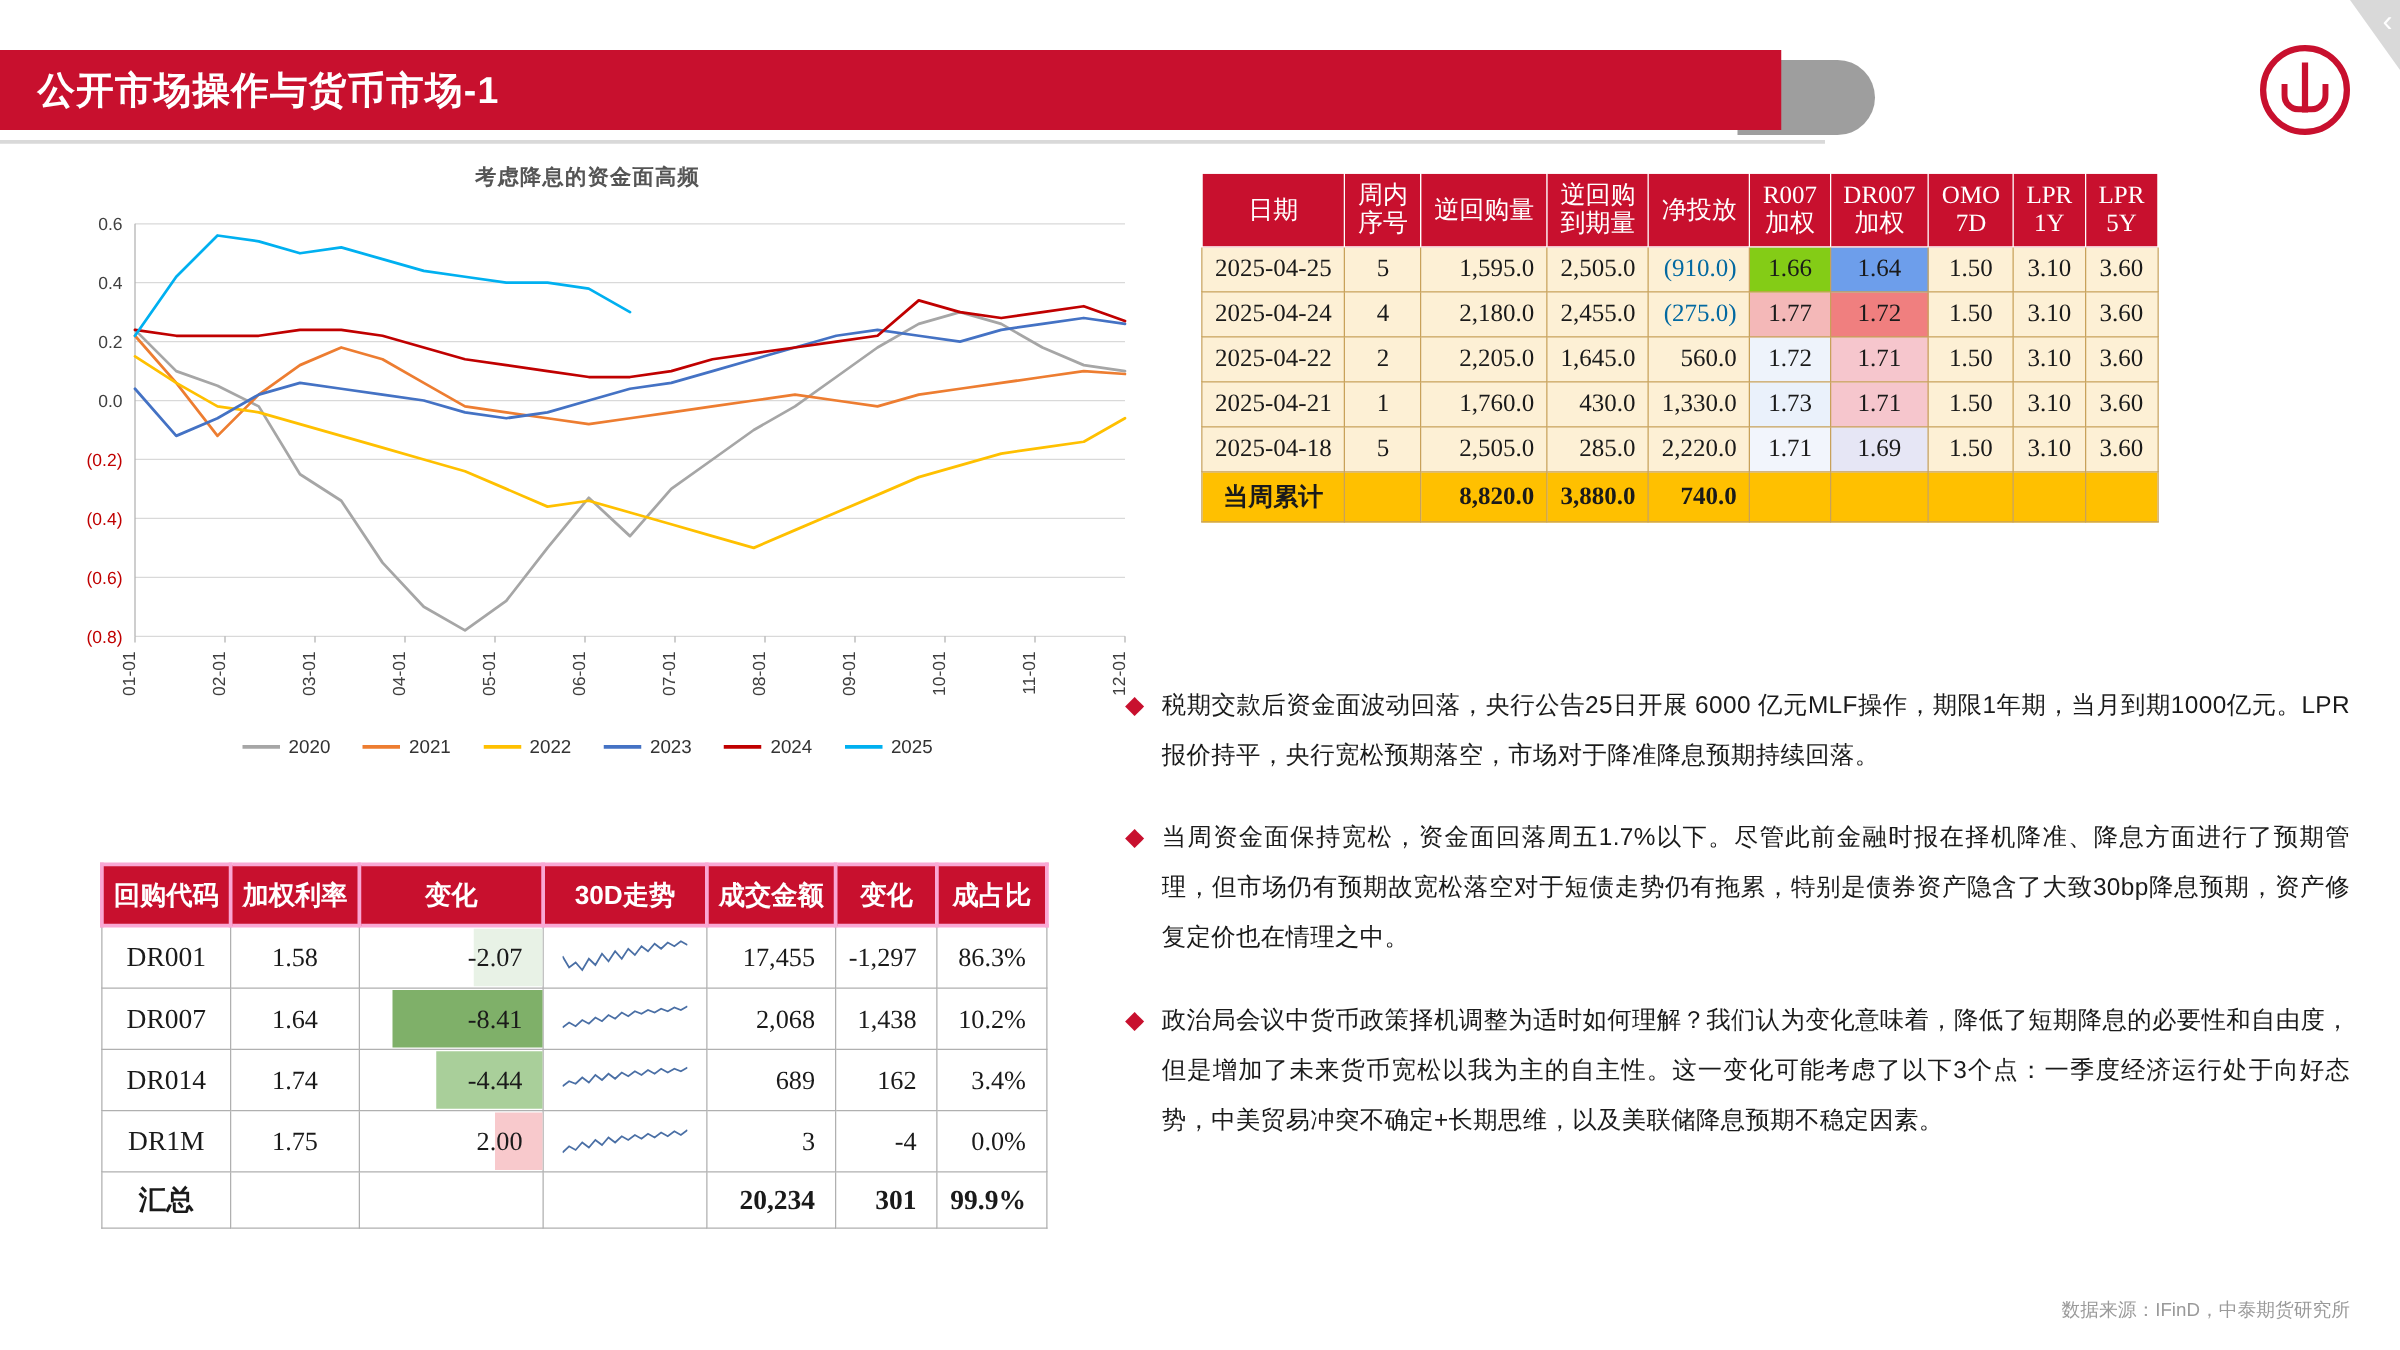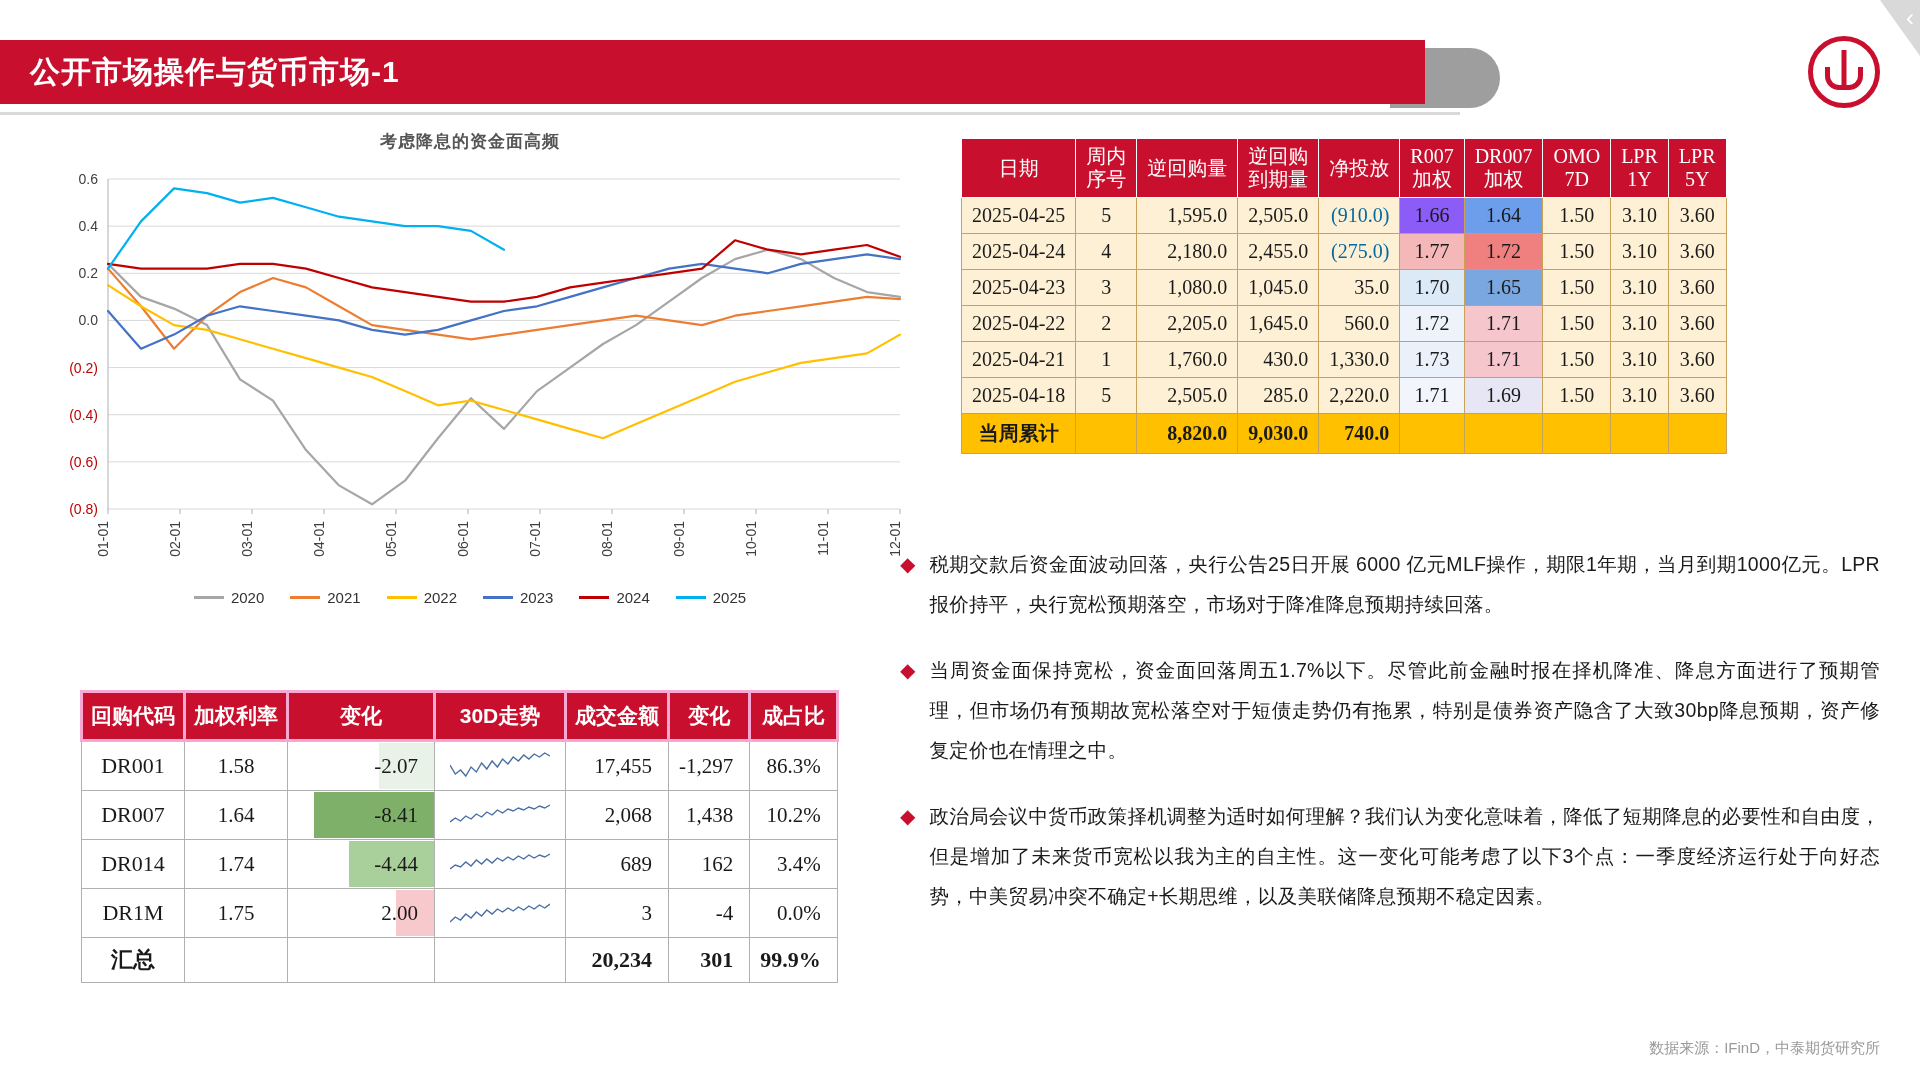--- a/index.html
+++ b/index.html
@@ -305,51 +305,39 @@
         <th>LPR<br>5Y</th>
       </tr>
   </thead>
   <tbody id="omo-body">
       <tr>
         <td class="">2025-04-25</td>
         <td class="">5</td>
         <td class="num">1,595.0</td>
         <td class="num">2,505.0</td>
         <td class="num neg">(910.0)</td>
-        <td class="" style="background: #8b5cf6;">1.66</td>
+        <td class="" style="background: #84cc16;">1.66</td>
         <td class="" style="background: rgb(109, 158, 235);">1.64</td>
         <td class="">1.50</td>
         <td class="">3.10</td>
         <td class="">3.60</td>
       </tr>
       <tr>
         <td class="">2025-04-24</td>
         <td class="">4</td>
         <td class="num">2,180.0</td>
         <td class="num">2,455.0</td>
         <td class="num neg">(275.0)</td>
         <td class="" style="background: rgb(244, 184, 184);">1.77</td>
         <td class="" style="background: rgb(240, 127, 127);">1.72</td>
         <td class="">1.50</td>
         <td class="">3.10</td>
         <td class="">3.60</td>
       </tr>
       <tr>
-        <td class="">2025-04-23</td>
-        <td class="">3</td>
-        <td class="num">1,080.0</td>
-        <td class="num">1,045.0</td>
-        <td class="num">35.0</td>
-        <td class="" style="background: rgb(220, 233, 247);">1.70</td>
-        <td class="" style="background: rgb(122, 167, 224);">1.65</td>
-        <td class="">1.50</td>
-        <td class="">3.10</td>
-        <td class="">3.60</td>
-      </tr>
-      <tr>
         <td class="">2025-04-22</td>
         <td class="">2</td>
         <td class="num">2,205.0</td>
         <td class="num">1,645.0</td>
         <td class="num">560.0</td>
         <td class="" style="background: rgb(238, 243, 251);">1.72</td>
         <td class="" style="background: rgb(246, 198, 205);">1.71</td>
         <td class="">1.50</td>
         <td class="">3.10</td>
         <td class="">3.60</td>
@@ -375,21 +363,21 @@
         <td class="" style="background: rgb(242, 245, 252);">1.71</td>
         <td class="" style="background: rgb(230, 230, 245);">1.69</td>
         <td class="">1.50</td>
         <td class="">3.10</td>
         <td class="">3.60</td>
       </tr>
       <tr class="sum">
         <td class="">当周累计</td>
         <td class=""></td>
         <td class="num">8,820.0</td>
-        <td class="num">9,030.0</td>
+        <td class="num">3,880.0</td>
         <td class="num">740.0</td>
         <td class=""></td>
         <td class=""></td>
         <td class=""></td>
         <td class=""></td>
         <td class=""></td>
       </tr>
     </tbody>
 </table>
 

